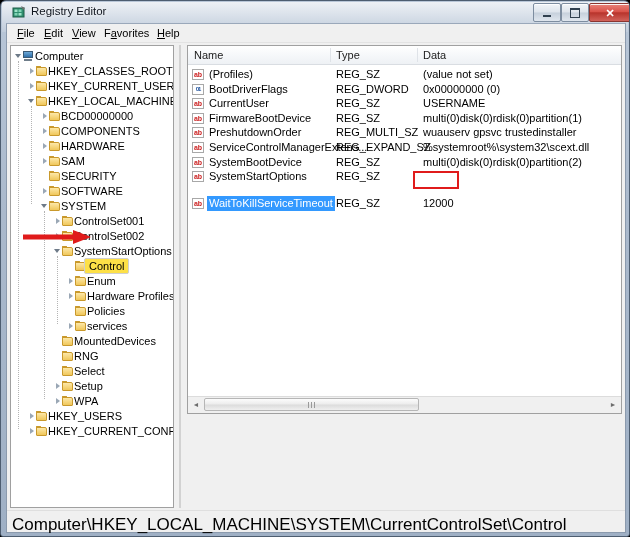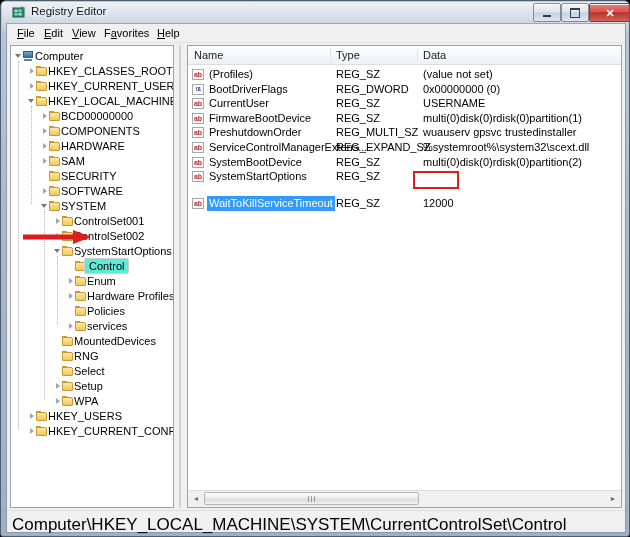--- a/index.html
+++ b/index.html
@@ -148,21 +148,21 @@
   #splitter .bar {
     position: absolute;
     left: 3px; top: 0;
     width: 2px; height: 463px;
     background: #d2d2d2;
   }
   #list-panel {
     position: absolute;
     left: 180px; top: 21px;
     width: 435px;
-    height: 463px;
+    height: 369px;
     background: #fff;
     border: 1px solid #a0a0a0;
     box-sizing: border-box;
     overflow: hidden;
   }
 
   
   .tnode {
     position: absolute;
     height: 15px;
@@ -170,21 +170,21 @@
     font-size: 11px;
     line-height: 15px;
     color: #000;
   }
   .tnode .lbl {
     position: absolute;
     left: 20px; top: 0;
     white-space: nowrap;
   }
   .tnode.selected .lbl {
-    background: #5eead4;
+    background: #fde047;
     border: 1px solid #cfcfcf;
     border-radius: 2px;
     padding: 0 4px;
     left: 17px;
     top: -1px;
     line-height: 14px;
     height: 14px;
   }
   .twisty {
     position: absolute;

